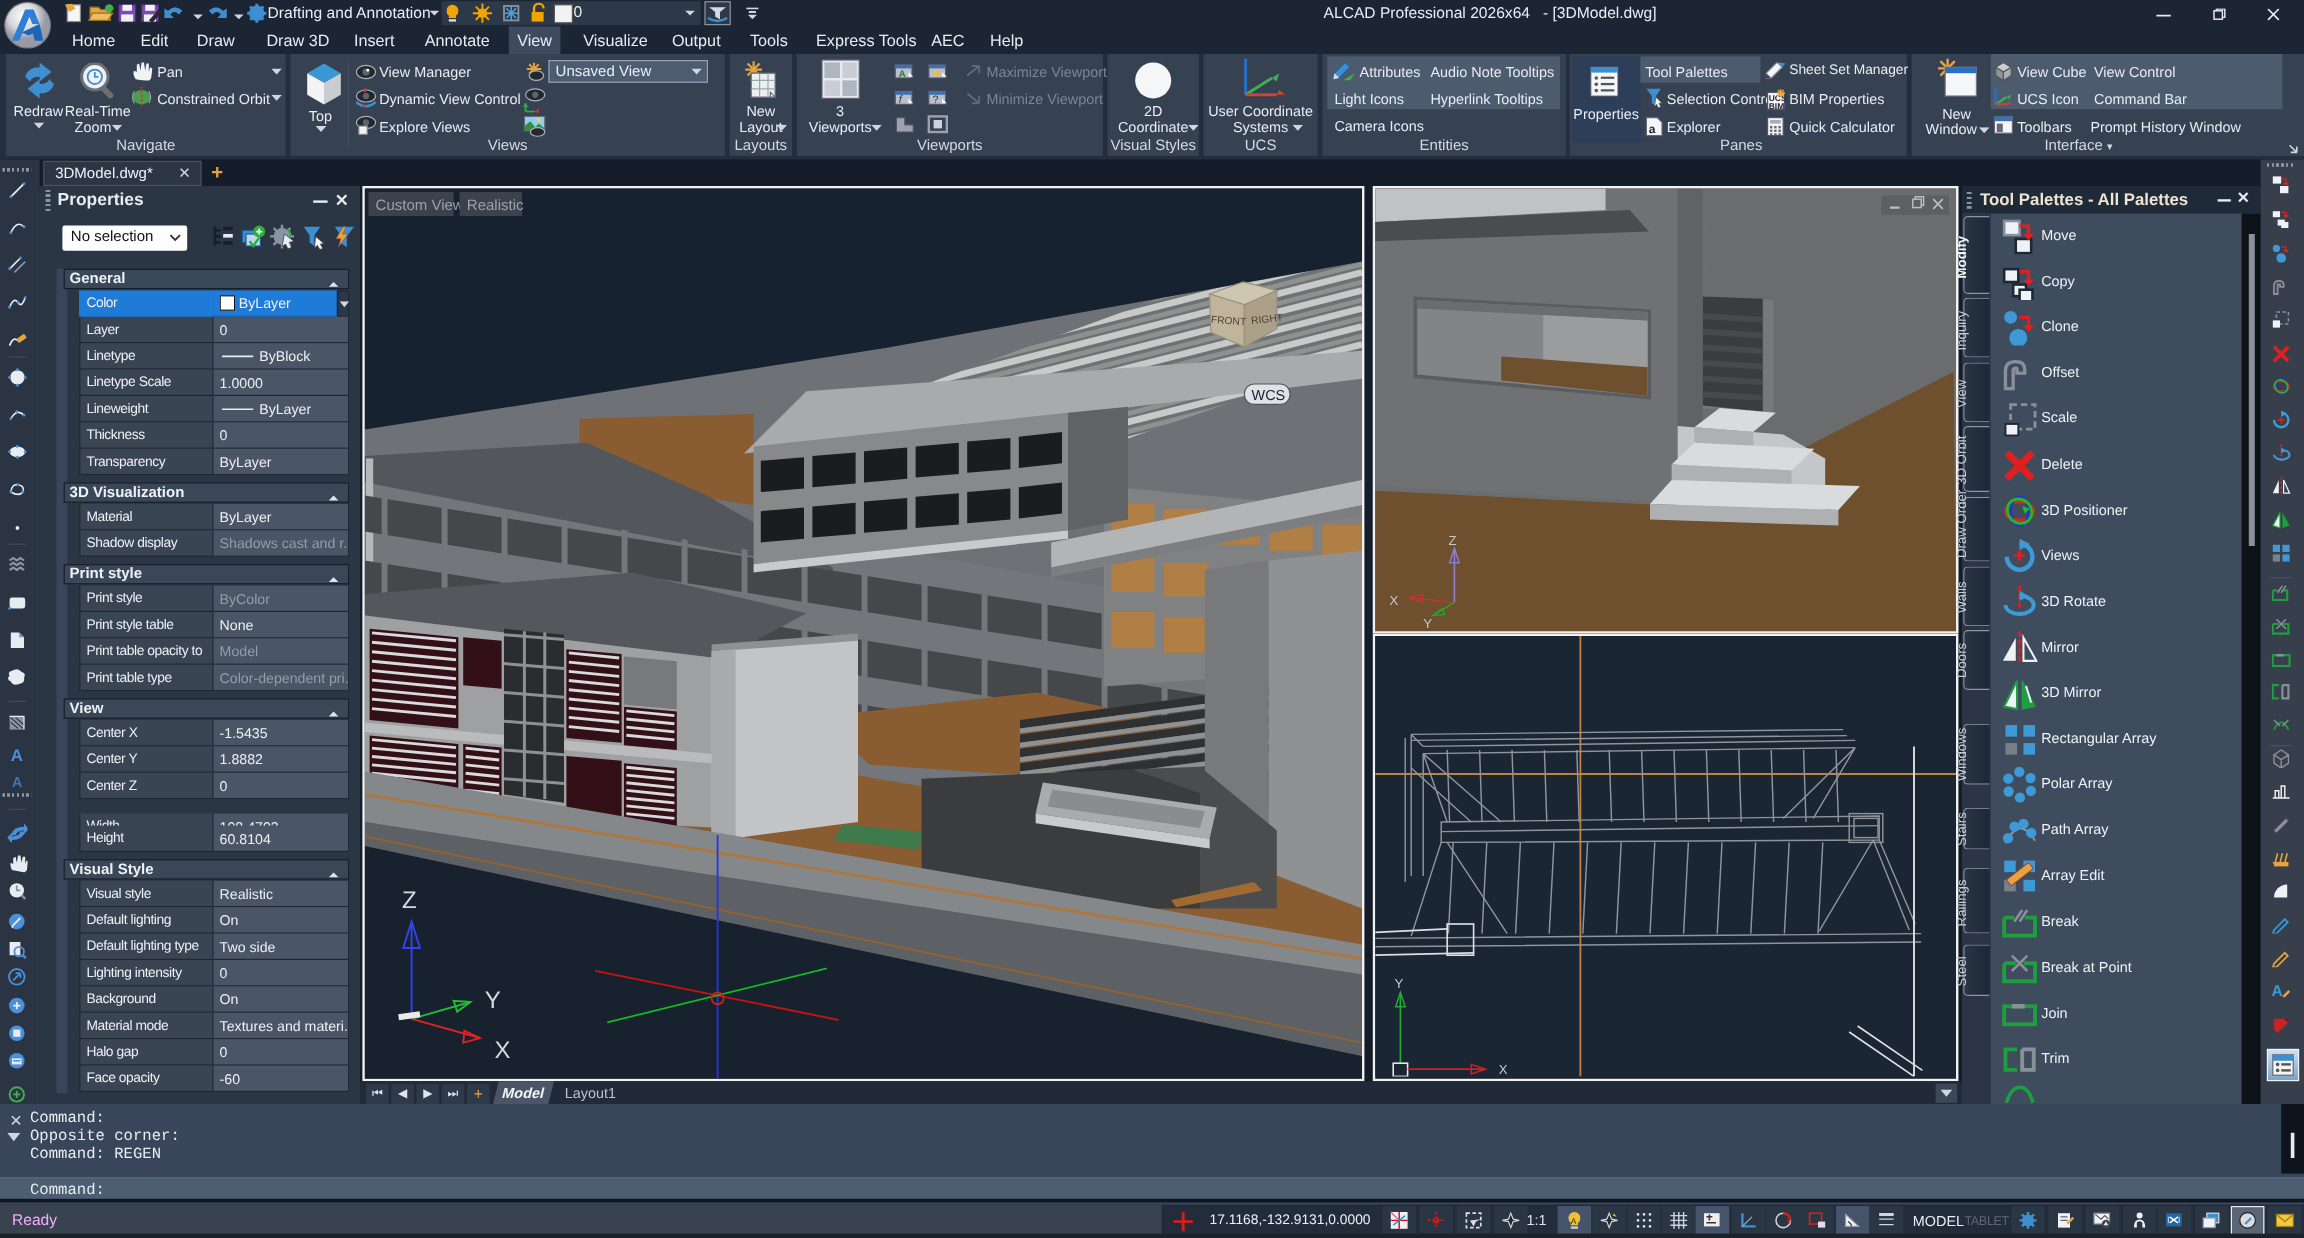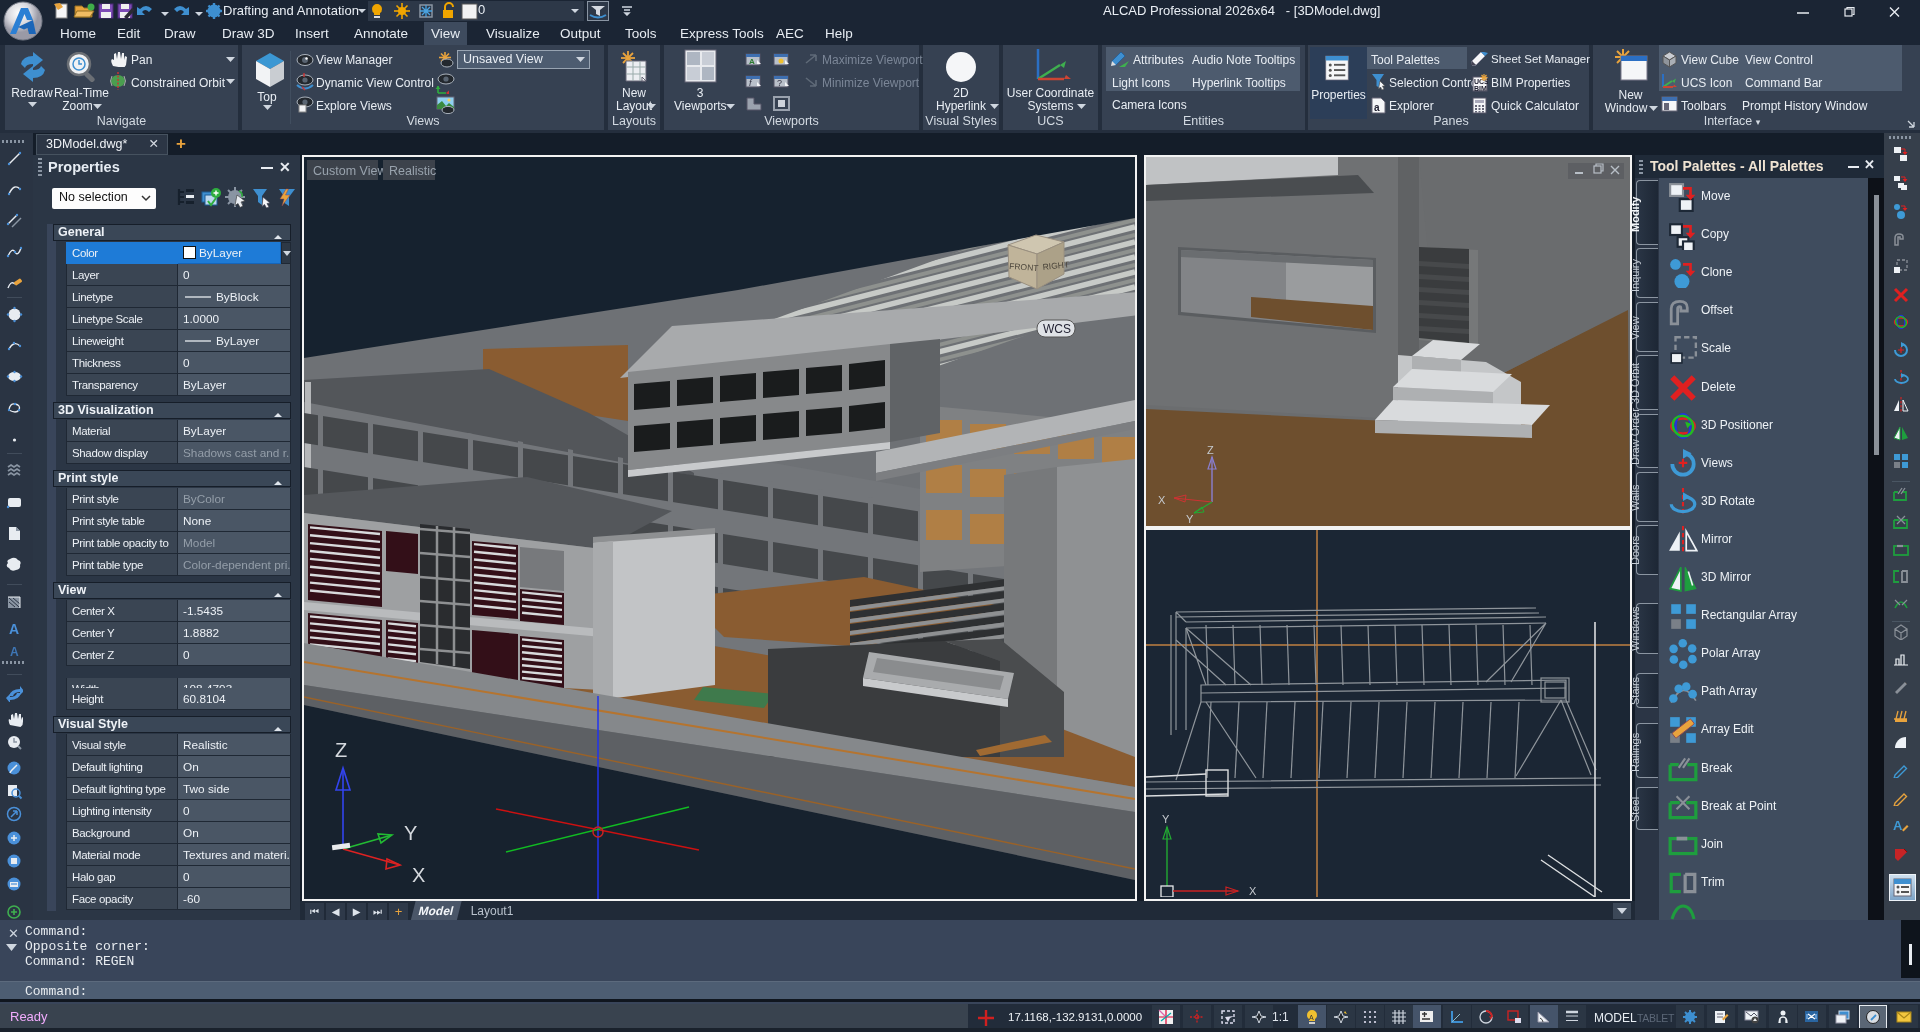--- a/index.html
+++ b/index.html
@@ -340,21 +340,21 @@
       </svg>
   <div class="rtxt gray" style="left:158px;top:31px;">Minimize Viewport</div>
   <div class="rlabel">Viewports</div>
  </div>
 
  <div class="rgroup" style="left:923px;width:76px;">
   <svg class="abs" style="left:21px;top:5px" width="34" height="34">
         <circle cx="17" cy="17" r="15" fill="#f5f6f8"></circle>
       </svg>
   <div class="rtxtc" style="left:0px;top:41px;width:76px;">2D</div>
-  <div class="rtxtc" style="left:0px;top:54px;width:76px;">Hyperlink</div>
+  <div class="rtxtc" style="left:0px;top:54px;width:76px;">Coordinate</div>
   <svg class="abs" style="left:67px;top:59px" width="9" height="6">
         <path d="M0 0 l4.5 5 4.5 -5z" fill="#cfd6df"></path>
       </svg>
   <div class="rlabel">Visual Styles</div>
  </div>
 
  <div class="rgroup" style="left:1102px;width:203px;">
   <div class="abs hl" style="left:4px;top:2px;width:194px;height:44px;"></div>
   <svg class="abs" style="left:9px;top:6px" width="18" height="16" viewBox="0 0 18 16">
         <path d="M1 10 L10 1 l4 4 -9 9 -4 0z" fill="#3e8fd0" stroke="#27629a"></path>

